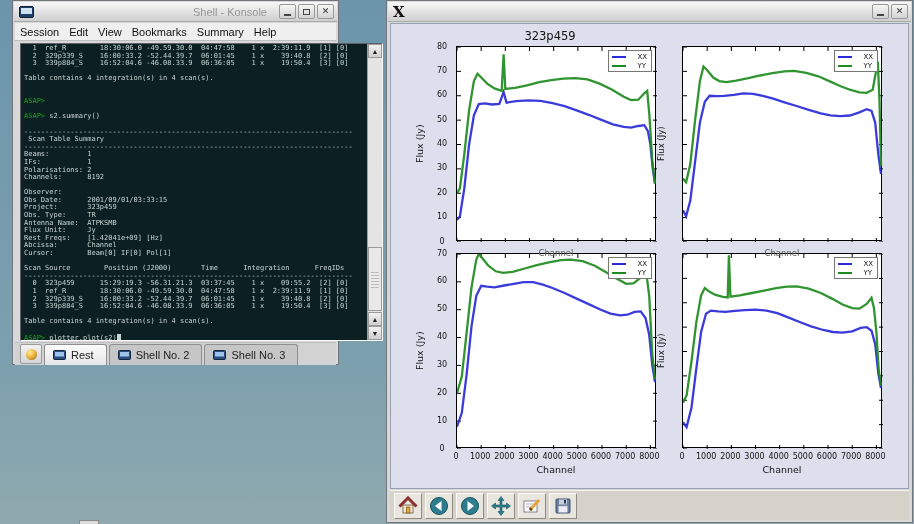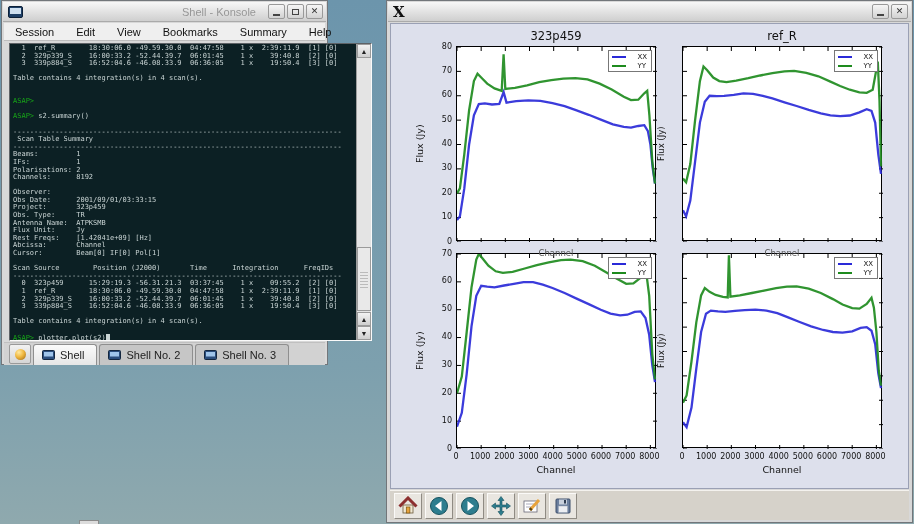--- a/index.html
+++ b/index.html
@@ -21,29 +21,29 @@
   .tb-buttons { position:absolute; right:3px; top:2px; display:flex; gap:2px; }
   .tb-btn {
     width:17px; height:15px; border:1px solid #999; border-radius:2px;
     background: linear-gradient(#f6f6f6,#d2d2d2);
     display:flex; align-items:center; justify-content:center;
     font-size:9px; color:#333; line-height:1;
   }
   .glyph-min { width:7px; height:2px; background:#444; margin-top:7px; }
   .glyph-max { width:7px; height:6px; border:1px solid #444; }
   
-  #konsole { left:1px; top:0; width:327px; height:365px; }
+  #konsole { left:12px; top:0; width:327px; height:365px; }
   #konsole .title-text { position:absolute; right:70px; }
   .k-icon { margin-left:5px; }
   .menubar {
     position:absolute; left:2px; right:2px; top:22px; height:18px;
     background:#efefef; border-bottom:1px solid #bdbdbd;
     display:flex; align-items:center; font-size:11px; color:#111;
   }
-  .menu-item { padding:0 11px; }
+  .menu-item { padding:0 5px; }
   .term-wrap {
     position:absolute; left:7px; top:42px; width:363px; height:298px;
     border:1px solid #5e6266; border-right-color:#fafafa; border-bottom-color:#fafafa;
     background:#0c2024; display:flex;
   }
   .term-pre {
     flex:1; font-family:"DejaVu Sans Mono", monospace;
     font-size:7px; line-height:7.6px; white-space:pre; padding:1px 0 0 3px;
     overflow:hidden;
   }
@@ -94,21 +94,21 @@
     position:absolute; left:3px; top:22px; width:519px; height:466px;
     background:#dde0ec; border:1px solid #9aa0b4; overflow:hidden;
   }
   .plot-panel { position:absolute; width:200px; height:195px; background:#fff; border:1px solid #000; }
   .plot-panel svg { position:absolute; left:0; top:0; }
   .plot-title { position:absolute; width:200px; text-align:center; font-size:11.5px; color:#111;
     font-family:"DejaVu Sans", sans-serif; z-index:3; }
   .hidden-xlabel { position:absolute; width:200px; text-align:center; font-size:8.5px; color:#555;
     font-family:"DejaVu Sans", sans-serif; z-index:1; }
   .tick-label { position:absolute; font-size:8px; color:#111; font-family:"DejaVu Sans", sans-serif; }
-  .ytick { width:20px; text-align:right; }
+  .ytick { width:20px; text-align:center; }
   .xtick { width:26px; text-align:center; }
   .axis-label { position:absolute; font-size:9.5px; color:#111; font-family:"DejaVu Sans", sans-serif; }
   .ylab { writing-mode:vertical-rl; transform:rotate(180deg); height:195px; text-align:center; font-size:9.5px; }
   .legend {
     position:absolute; right:3px; top:3px; background:#fff; border:1px solid #777;
     padding:1px 4px 1px 3px; z-index:2;
   }
   .legend-row { display:flex; align-items:center; gap:11px; height:9px; }
   .legend-line { width:14px; height:2px; }
   .legend-text { font-size:7px; color:#111; font-family:"DejaVu Sans", sans-serif; }
@@ -206,21 +206,21 @@
   </div>
   <div class="tabbar">
     <span class="newsess">
         <span class="ball"></span>
       </span>
   <span class="tab active">
         <svg width="13" height="10" viewBox="0 0 13 10">
           <rect x="0.5" y="0.5" width="12" height="9" rx="1" fill="#2a4d7d" stroke="#13263f"></rect>
           <rect x="2" y="2" width="9" height="4.5" fill="#9fc4ea"></rect>
         </svg>
-        <span>Shell</span>
+        <span>Rest</span>
       </span>
       <span class="tab">
         <svg width="13" height="10" viewBox="0 0 13 10">
           <rect x="0.5" y="0.5" width="12" height="9" rx="1" fill="#2a4d7d" stroke="#13263f"></rect>
           <rect x="2" y="2" width="9" height="4.5" fill="#9fc4ea"></rect>
         </svg>
         <span>Shell No. 2</span>
       </span>
       <span class="tab">
         <svg width="13" height="10" viewBox="0 0 13 10">
@@ -239,21 +239,21 @@
       <span class="tb-btn">
           <span class="glyph-min"></span>
         </span>
       <span class="tb-btn">
           <span>✕</span>
         </span>
     </span>
   </div>
   <div class="a-content">
       <div class="hidden-xlabel" style="left: 65px; top: 224px;">Channel</div>
-      <div class="plot-title" style="left: 65px; top: 5px;">323p459</div>
+      <div class="plot-title" style="left: 59px; top: 5px;">323p459</div>
       <div class="plot-panel" style="left: 65px; top: 22px;">
         <svg width="200" height="195" viewBox="0 0 200 195">
           <line x1="0" y1="0" x2="0" y2="4" stroke="#000" stroke-width="1"></line>
           <line x1="0" y1="191" x2="0" y2="195" stroke="#000" stroke-width="1"></line>
           <line x1="24.169921875" y1="0" x2="24.169921875" y2="4" stroke="#000" stroke-width="1"></line>
           <line x1="24.169921875" y1="191" x2="24.169921875" y2="195" stroke="#000" stroke-width="1"></line>
           <line x1="48.33984375" y1="0" x2="48.33984375" y2="4" stroke="#000" stroke-width="1"></line>
           <line x1="48.33984375" y1="191" x2="48.33984375" y2="195" stroke="#000" stroke-width="1"></line>
           <line x1="72.509765625" y1="0" x2="72.509765625" y2="4" stroke="#000" stroke-width="1"></line>
           <line x1="72.509765625" y1="191" x2="72.509765625" y2="195" stroke="#000" stroke-width="1"></line>
@@ -303,21 +303,20 @@
       <div class="tick-label ytick" style="left: 41px; top: 188.125px;">10</div>
       <div class="tick-label ytick" style="left: 41px; top: 163.75px;">20</div>
       <div class="tick-label ytick" style="left: 41px; top: 139.375px;">30</div>
       <div class="tick-label ytick" style="left: 41px; top: 115px;">40</div>
       <div class="tick-label ytick" style="left: 41px; top: 90.625px;">50</div>
       <div class="tick-label ytick" style="left: 41px; top: 66.25px;">60</div>
       <div class="tick-label ytick" style="left: 41px; top: 41.875px;">70</div>
       <div class="tick-label ytick" style="left: 41px; top: 17.5px;">80</div>
       <div class="axis-label ylab" style="left: 23px; top: 22px;">Flux (Jy)</div>
       <div class="hidden-xlabel" style="left: 291px; top: 224px;">Channel</div>
-      <div class="plot-title" style="left: 291px; top: 5px;">ref_R</div>
       <div class="plot-panel" style="left: 291px; top: 22px;">
         <svg width="200" height="195" viewBox="0 0 200 195">
           <line x1="0" y1="0" x2="0" y2="4" stroke="#000" stroke-width="1"></line>
           <line x1="0" y1="191" x2="0" y2="195" stroke="#000" stroke-width="1"></line>
           <line x1="24.169921875" y1="0" x2="24.169921875" y2="4" stroke="#000" stroke-width="1"></line>
           <line x1="24.169921875" y1="191" x2="24.169921875" y2="195" stroke="#000" stroke-width="1"></line>
           <line x1="48.33984375" y1="0" x2="48.33984375" y2="4" stroke="#000" stroke-width="1"></line>
           <line x1="48.33984375" y1="191" x2="48.33984375" y2="195" stroke="#000" stroke-width="1"></line>
           <line x1="72.509765625" y1="0" x2="72.509765625" y2="4" stroke="#000" stroke-width="1"></line>
           <line x1="72.509765625" y1="191" x2="72.509765625" y2="195" stroke="#000" stroke-width="1"></line>

